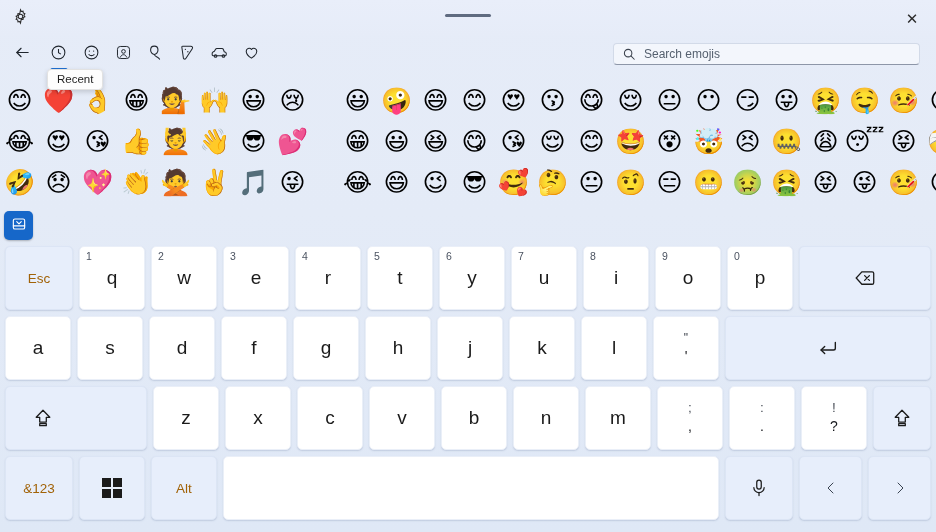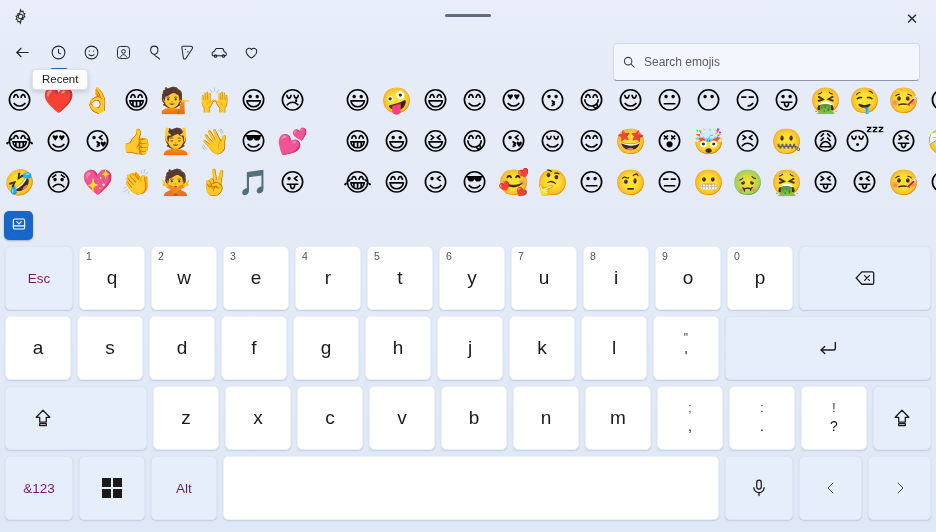--- a/index.html
+++ b/index.html
@@ -43,32 +43,32 @@
     position: absolute; top: 0; width: 33px; height: 34px;
     display: flex; align-items: center; justify-content: center;
   }
   .cat-underline {
     position: absolute; bottom: 0px; left: 50%; transform: translateX(-50%);
     width: 17px; height: 3px; border-radius: 2px; background: #1f6fd0;
   }
 
   
   .tooltip {
-    position: absolute; left: 32px; top: 69px;
+    position: absolute; left: 47px; top: 69px;
     background: #fdfdfd; border: 1px solid #e2e2e2;
     border-radius: 4px; padding: 3px 9px 4px;
     font-size: 11.5px; color: #1c1c1c;
     box-shadow: 0 2px 5px rgba(0,0,0,.16);
     z-index: 40; white-space: nowrap;
   }
 
   
   .search-wrap {
     position: absolute; right: 16px; top: 43px;
-    width: 307px; height: 38px;
+    width: 307px; height: 22px;
     background: #f3f6fc;
     border: 1px solid #d2dae8;
     border-bottom: 1.5px solid #8d96a8;
     border-radius: 4px;
     display: flex; align-items: center; padding: 0 8px;
   }
   .search-wrap .sicon { flex: 0 0 auto; margin-right: 8px; display:flex; }
   .search-input {
     flex: 1; border: 0; background: transparent; outline: none;
     font-family: inherit; font-size: 12px; color: #2b2b2b;
@@ -111,21 +111,21 @@
     border: 1px solid #eaeff8;
     border-radius: 5px;
     box-shadow: 0 1px 1.5px rgba(110,130,165,.28);
     display: flex; align-items: center; justify-content: center;
     font-size: 19px; color: #1b1b1b; font-weight: 400;
     user-select: none;
   }
   .key.mod {
     background: #e7eefb;
     border: 1px solid #dce5f5;
-    font-size: 13.5px; color: #701a75;
+    font-size: 13.5px; color: #a16207;
   }
   .key .numhint {
     position: absolute; top: 3px; left: 6px;
     font-size: 10.5px; color: #4b5361; font-weight: 400;
   }
   .key .dual {
     display: flex; flex-direction: column; align-items: center;
     justify-content: center; line-height: 1.05;
   }
   .key .dual .top { font-size: 12px; color: #343a44; margin-bottom: 5px; }

